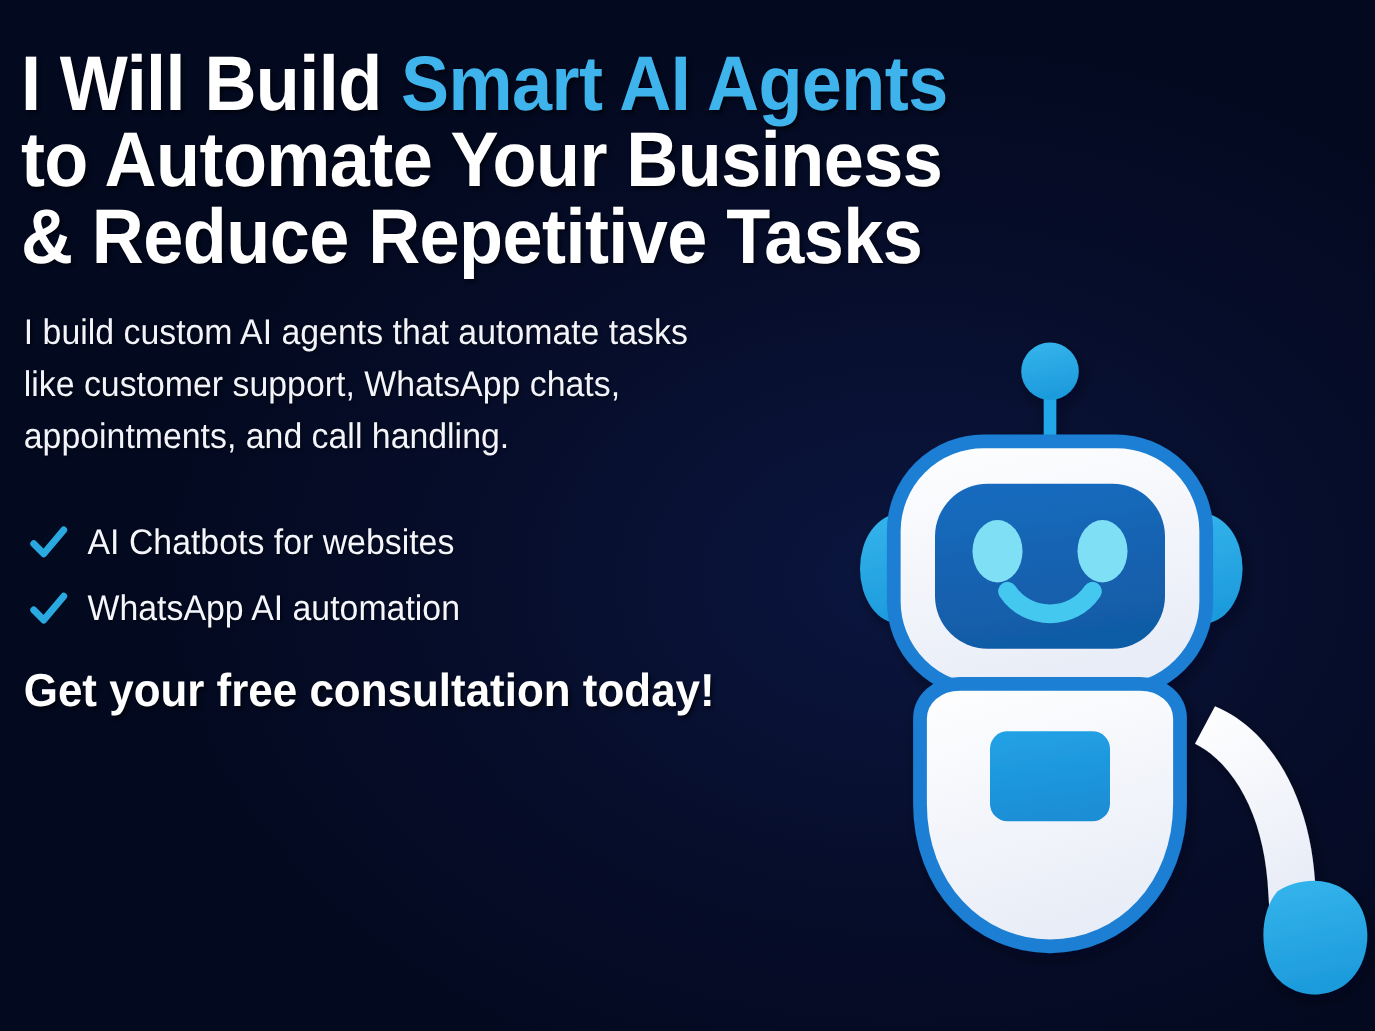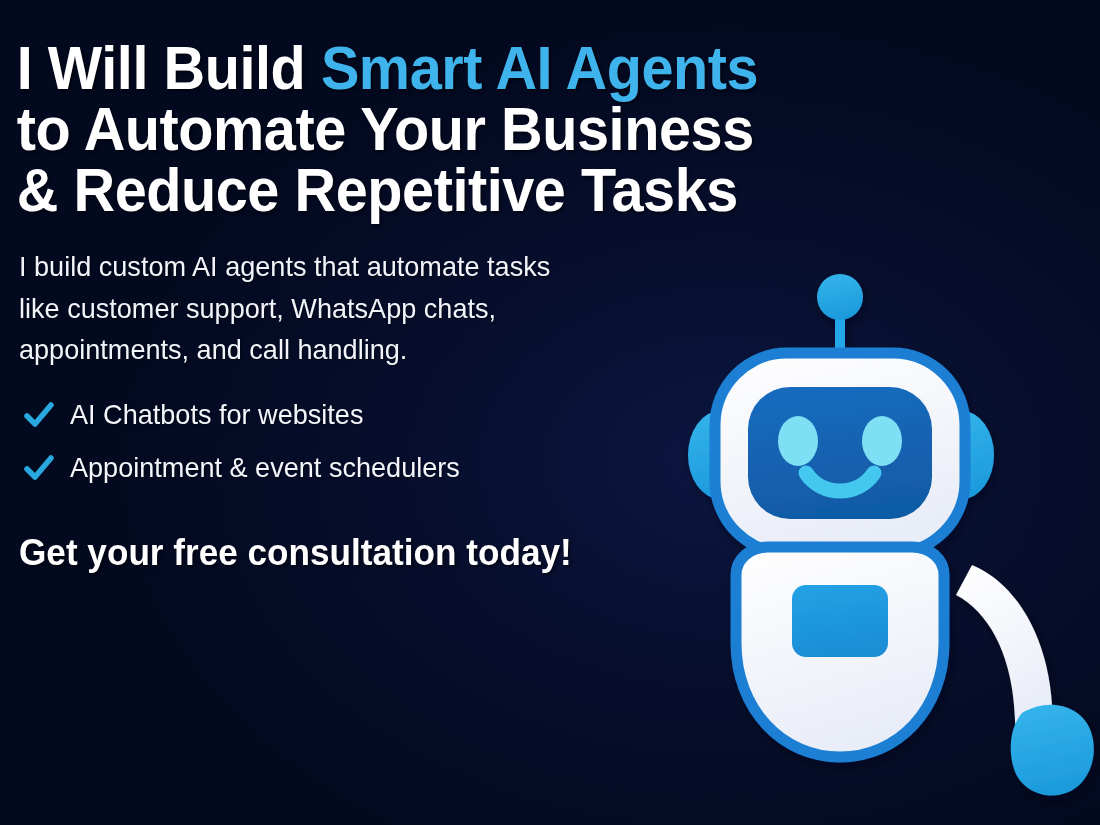--- a/index.html
+++ b/index.html
@@ -59,21 +59,21 @@
   }
   .subcopy .ln { display: block; }
 
   .bullets {
     list-style: none;
     margin: 0;
     padding: 28px 0 0 22px;
   }
   .bullet {
     display: flex;
-    align-items: flex-start;
+    align-items: flex-end;
     height: 53px;
     white-space: nowrap;
   }
   .check-icon {
     flex: 0 0 auto;
     width: 34px;
     height: 34px;
     margin-right: 14px;
     display: block;
   }
@@ -221,20 +221,20 @@
       <li class="bullet">
         <svg class="check-icon" viewBox="0 0 34 34">
           <path d="M5 18 L13 26 L29 7" fill="none" stroke="#29a9e0" stroke-width="5.5" stroke-linecap="round" stroke-linejoin="round"></path>
         </svg>
         <span class="bullet-label">AI Chatbots for websites</span>
       </li>
       <li class="bullet">
         <svg class="check-icon" viewBox="0 0 34 34">
           <path d="M5 18 L13 26 L29 7" fill="none" stroke="#29a9e0" stroke-width="5.5" stroke-linecap="round" stroke-linejoin="round"></path>
         </svg>
-        <span class="bullet-label">Appointment &amp; event schedulers</span>
+        <span class="bullet-label">WhatsApp AI automation</span>
       </li>
     </ul>
 
     <p class="cta">Get your free consultation today!</p>
 
   </div>
 </div>
 
 </body></html>

